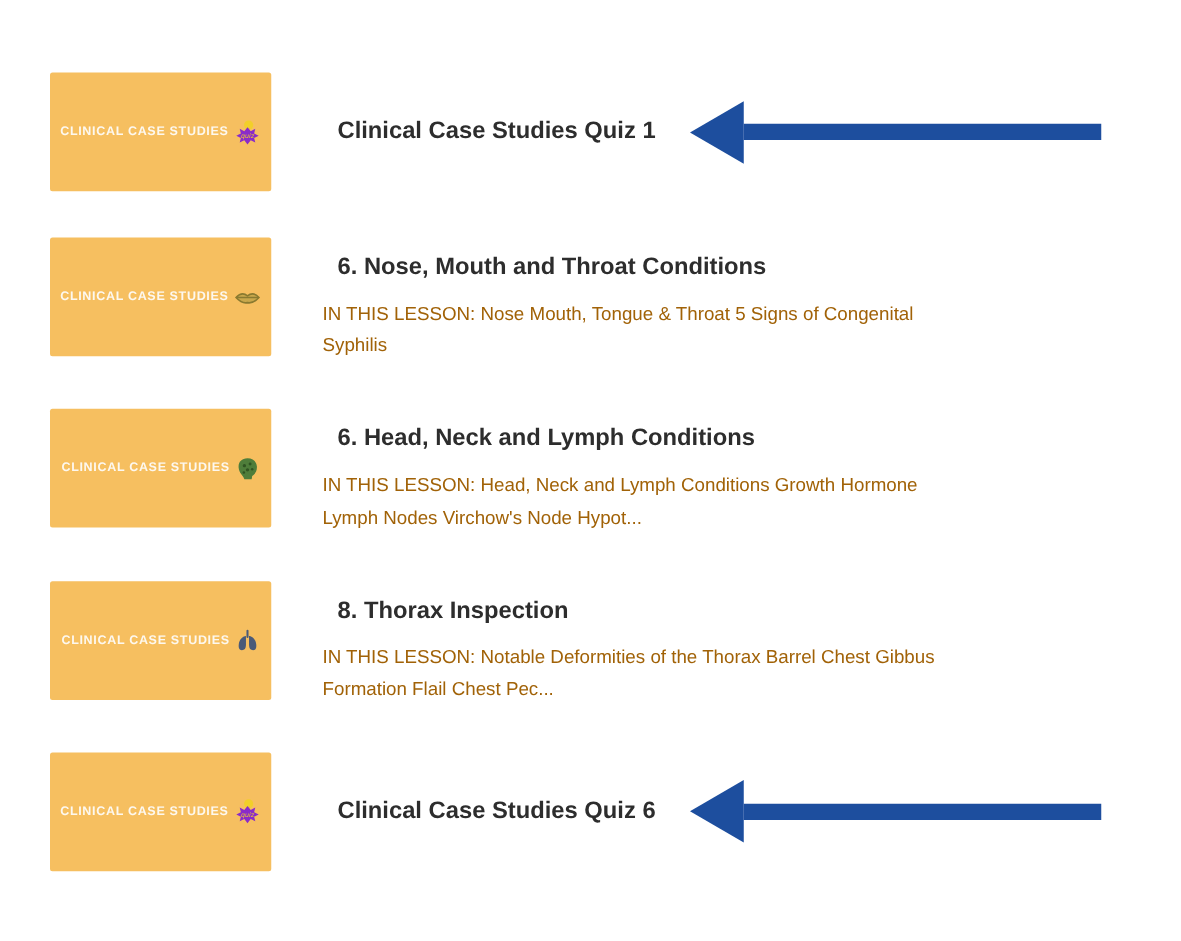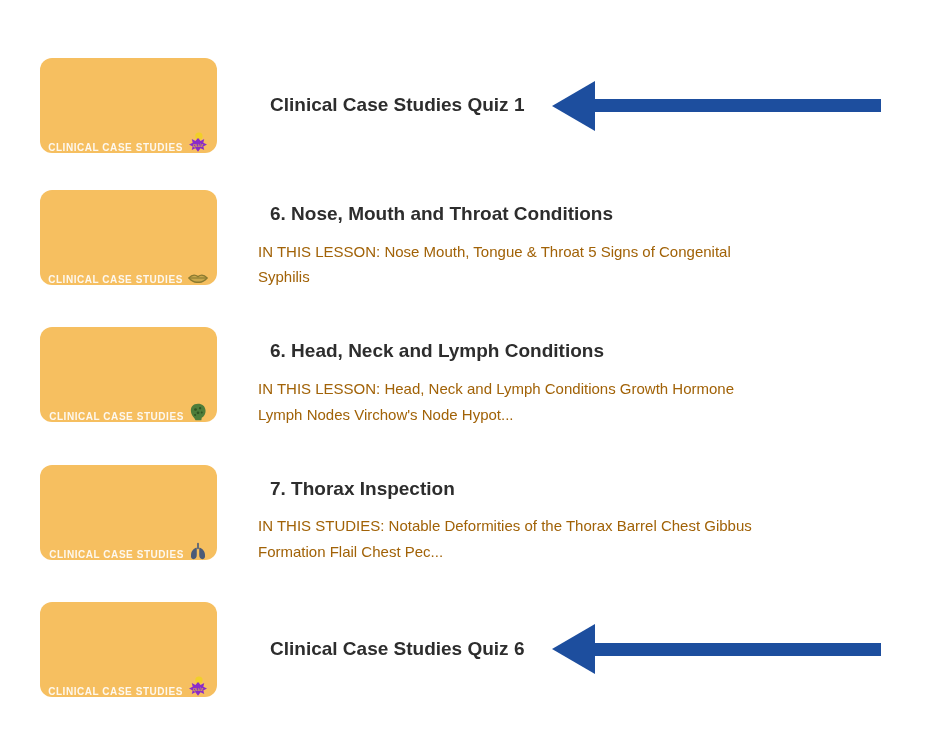--- a/index.html
+++ b/index.html
@@ -1,20 +1,20 @@
 <!DOCTYPE html>
 <html><head>
 <meta charset="utf-8">
 <style>
   html,body{margin:0;padding:0;background:#ffffff;}
   body{font-family:"Liberation Sans","DejaVu Sans",sans-serif;}
   .page{width:945px;height:753px;box-sizing:border-box;padding:58px 64px 0 40px;background:#fff;overflow:hidden;}
   .row{display:flex;align-items:flex-start;margin-bottom:37px;}
   .row.quiz{align-items:center;}
-  .thumb{flex:0 0 177px;width:177px;height:95px;background:#f6bf60;border-radius:12px;display:flex;align-items:flex-end;justify-content:center;gap:4px;cursor:pointer;}
+  .thumb{flex:0 0 177px;width:177px;height:95px;background:#f6bf60;border-radius:2px;display:flex;align-items:center;justify-content:center;gap:4px;cursor:pointer;}
   .thumb-label{color:#fdf8ef;font-size:10px;font-weight:bold;letter-spacing:0.55px;white-space:nowrap;}
   .thumb .badge{flex:0 0 auto;display:inline-flex;}
   .content{margin-left:41px;max-width:500px;}
   .row.quiz .content{margin-left:41px;max-width:none;flex:0 0 auto;}
   .title{margin:12px;font-size:19px;font-weight:bold;color:#2d2d2d;line-height:1.3;cursor:pointer;}
   .desc{margin:9px 0 0 0;font-size:15px;color:#a16207;line-height:1.72;}
   .arrow{flex:1 1 auto;display:flex;align-items:center;margin-left:16px;min-width:0;}
   .arrow-head{width:0;height:0;border-top:25px solid transparent;border-bottom:25px solid transparent;border-right:43px solid #1d4e9e;flex:0 0 auto;}
   .arrow-shaft{flex:1 1 auto;height:13px;background:#1d4e9e;}
 </style>
@@ -85,22 +85,22 @@
       <span class="thumb-label">CLINICAL CASE STUDIES</span>
       <span class="badge">
         <svg width="20" height="18" viewBox="0 0 24 22">
           <rect x="11" y="1" width="2" height="8" rx="1" fill="#4a5a78"></rect>
           <path d="M10.5 7 C8 7 4 10 3.5 15 C3 19 4 21 6.5 21 C9 21 10.5 19.5 10.5 16 Z" fill="#4a5a78"></path>
           <path d="M13.5 7 C16 7 20 10 20.5 15 C21 19 20 21 17.5 21 C15 21 13.5 19.5 13.5 16 Z" fill="#4a5a78"></path>
         </svg>
       </span>
     </div>
     <div class="content">
-      <h3 class="title">7. Thorax Inspection</h3>
-      <p class="desc">IN THIS STUDIES: Notable Deformities of the Thorax Barrel Chest Gibbus Formation Flail Chest Pec...</p>
+      <h3 class="title">8. Thorax Inspection</h3>
+      <p class="desc">IN THIS LESSON: Notable Deformities of the Thorax Barrel Chest Gibbus Formation Flail Chest Pec...</p>
     </div>
   </div>
 
   <div class="row quiz">
     <div class="thumb">
       <span class="thumb-label">CLINICAL CASE STUDIES</span>
       <span class="badge">
         <svg width="22" height="22" viewBox="0 0 24 24">
           <circle cx="13" cy="5.5" r="4" fill="#f2cf2a"></circle>
           <rect x="12.3" y="8" width="1.6" height="3" fill="#e0b257"></rect>

